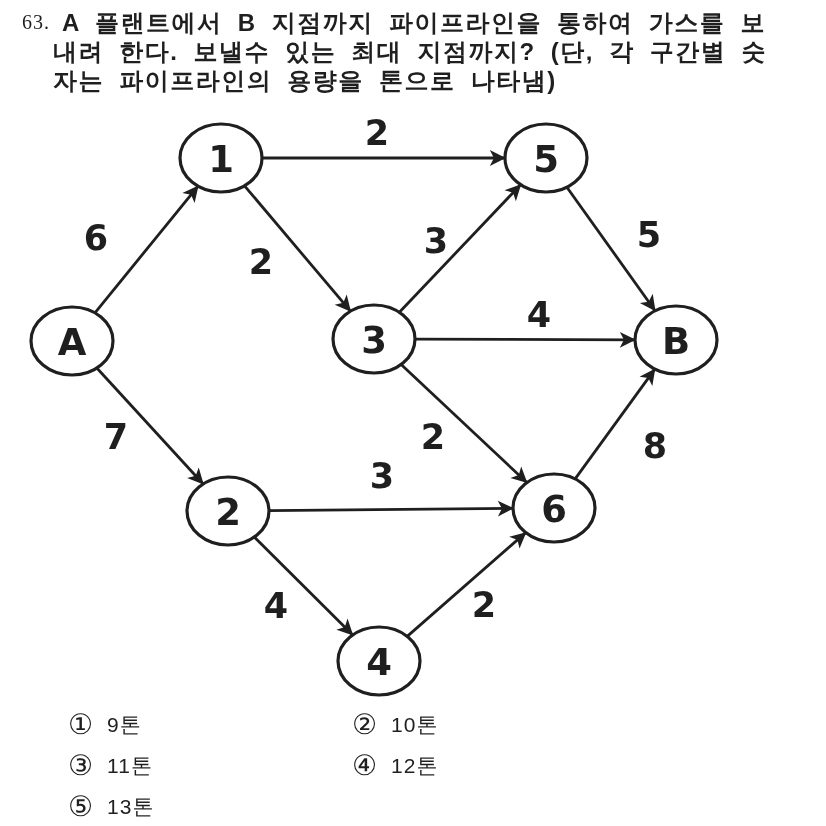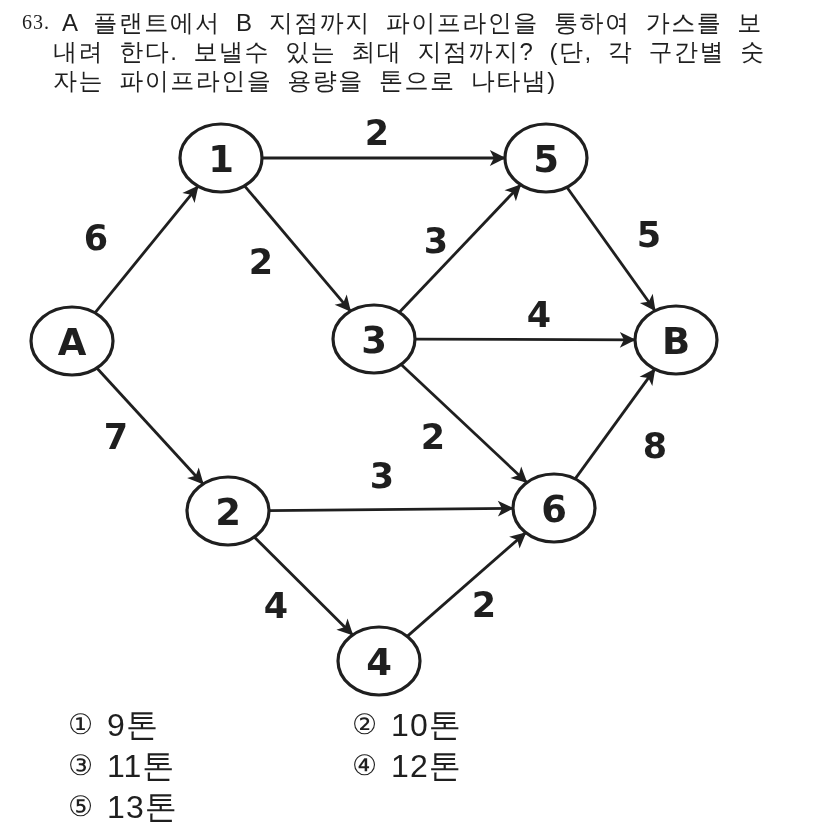--- a/index.html
+++ b/index.html
@@ -29,20 +29,21 @@
     letter-spacing: 1px;
     font-family: Liberation Serif, serif;
   }
   .qlines { margin-left: 31px; }
   .qline {
     font-size: 24px;
     line-height: 29px;
     letter-spacing: 1.5px;
     word-spacing: 7px;
     white-space: nowrap;
+    font-weight: bold;
   }
   .qline:first-child { padding-left: 9px; }
 
   
   #graph-svg {
     position: absolute;
     left: 0;
     top: 0;
     width: 826px;
     height: 826px;
@@ -68,38 +69,38 @@
 
   
   .choice {
     position: absolute;
     display: flex;
     align-items: center;
     gap: 14px;
     white-space: nowrap;
   }
   .choice .cm { font-size: 28px; line-height: 28px; }
-  .choice .ct { font-size: 32px; line-height: 28px; letter-spacing: 1px; }
+  .choice .ct { font-size: 21px; line-height: 28px; letter-spacing: 1px; }
   .c1 { left: 68px;  top: 711px; }
   .c2 { left: 352px; top: 711px; }
   .c3 { left: 68px;  top: 752px; }
   .c4 { left: 352px; top: 752px; }
   .c5 { left: 68px;  top: 793px; }
 </style>
 </head>
 <body>
 
 <div id="page">
 
   <div class="question">
     <span class="qnum">63.</span>
     <div class="qlines">
       <div class="qline">A 플랜트에서 B 지점까지 파이프라인을 통하여 가스를 보</div>
       <div class="qline">내려 한다. 보낼수 있는 최대 지점까지? (단, 각 구간별 숫</div>
-      <div class="qline">자는 파이프라인을 용량을 톤으로 나타냄)</div>
+      <div class="qline">자는 파이프라인의 용량을 톤으로 나타냄)</div>
     </div>
   </div>
 
   <svg id="graph-svg" viewBox="0 0 826 826">
     <defs>
       <marker id="arrowhead" viewBox="0 0 12 12" refX="10.5" refY="6" markerWidth="6.5" markerHeight="6.5" orient="auto" markerUnits="strokeWidth">
         <path d="M0.5,0.8 L11,6 L0.5,11.2 L3.2,6 z" fill="#1f1f1f"></path>
       </marker>
     </defs>
     <g id="edge-layer">

